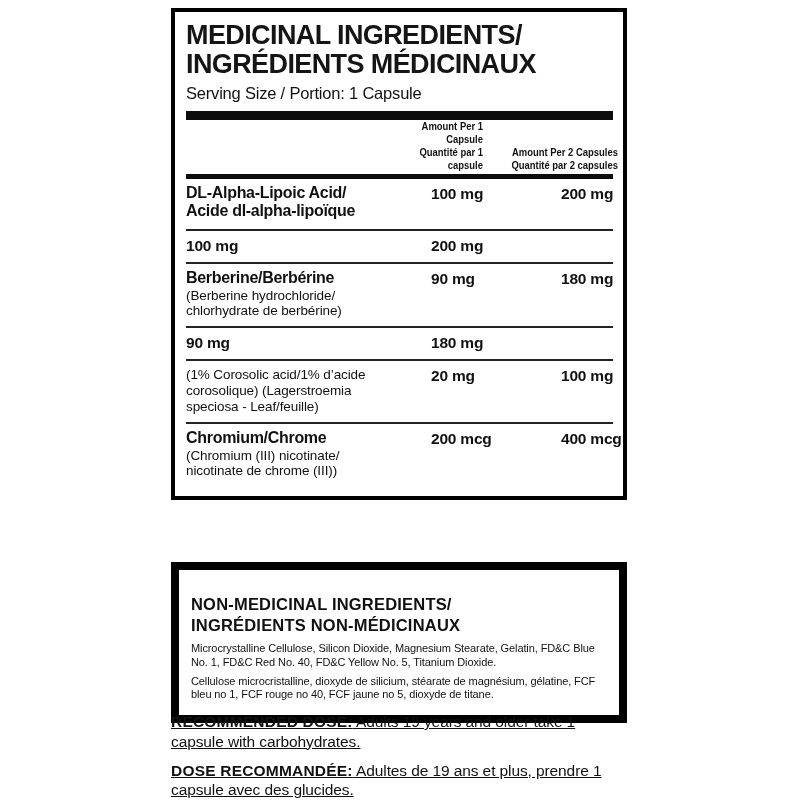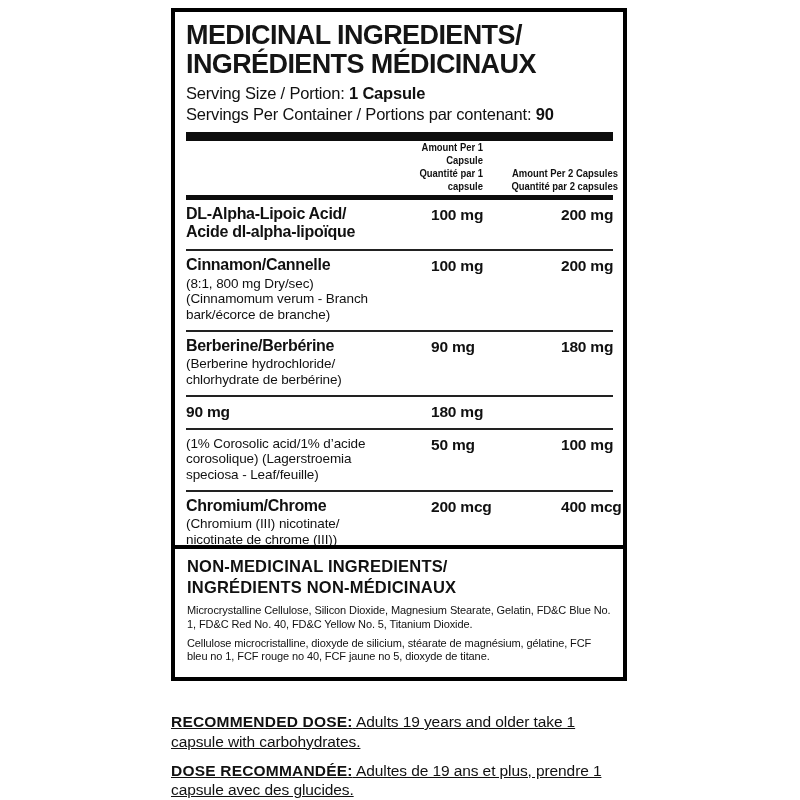--- a/index.html
+++ b/index.html
@@ -41,21 +41,21 @@
     letter-spacing: -0.6px;
     white-space: pre-line;
     color: #151515;
   }
   .serving-line {
     margin: 0;
     font-size: 16.5px;
     line-height: 1.27;
     letter-spacing: -0.2px;
   }
-  .bold { font-weight: bold; }
+  .bold { font-weight: normal; }
 
   .bar-thick {
     height: 9px;
     background: #0d0d0d;
     margin-top: 7px;
   }
   .bar-mid {
     height: 5px;
     background: #0d0d0d;
     margin-top: 3px;
@@ -109,26 +109,26 @@
     font-weight: bold;
     text-align: left;
     letter-spacing: -0.2px;
     padding-top: 1px;
   }
 
   
   .nonmed-panel {
     position: absolute;
     left: 171px;
-    top: 545px;
+    top: 562px;
     width: 456px;
     box-sizing: border-box;
-    border: 4px solid #000000;
-    background: #ffffff;
-    padding: 7px 12px 8px 12px;
+    border: 8px solid #000000;
+    background: #ffffff;
+    padding: 24px 12px 8px 12px;
   }
   .nonmed-title {
     margin: 0 0 7px 0;
     font-size: 16.5px;
     font-weight: bold;
     line-height: 1.25;
     letter-spacing: 0.2px;
     white-space: pre-line;
   }
   .nonmed-body {
@@ -161,21 +161,20 @@
 </head>
 <body>
 
 <div class="page">
 
   <section class="main-panel">
     <h1 class="panel-title">MEDICINAL INGREDIENTS/
 INGRÉDIENTS MÉDICINAUX</h1>
 
     <p class="serving-line"><span>Serving Size / Portion:</span> <span class="bold">1 Capsule</span></p>
-    <p class="serving-line"><span>Servings Per Container / Portions par contenant:</span> <span class="bold">90</span></p>
 
     <div class="bar-thick"></div>
 
     <div class="grid-cols col-headers">
       <div></div>
       <div class="colh">Amount Per 1 Capsule
 Quantité par 1 capsule</div>
       <div class="colh">Amount Per 2 Capsules
 Quantité par 2 capsules</div>
     </div>
@@ -186,25 +185,20 @@
       <div>
           <span class="iname">DL-Alpha-Lipoic Acid/
 Acide dl-alpha-lipoïque</span>
           <span class="isub"></span>
         </div>
       <div class="ival">100 mg</div>
       <div class="ival">200 mg</div>
     </div>
 
     <div class="grid-cols trow">
-      <div>
-          <span class="iname">Cinnamon/Cannelle</span>
-          <span class="isub">(8:1, 800 mg Dry/sec)
-(Cinnamomum verum - Branch bark/écorce de branche)</span>
-        </div>
       <div class="ival">100 mg</div>
       <div class="ival">200 mg</div>
     </div>
 
     <div class="grid-cols trow">
       <div>
           <span class="iname">Berberine/Berbérine</span>
           <span class="isub">(Berberine hydrochloride/
 chlorhydrate de berbérine)</span>
         </div>
@@ -214,21 +208,21 @@
 
     <div class="grid-cols trow">
       <div class="ival">90 mg</div>
       <div class="ival">180 mg</div>
     </div>
 
     <div class="grid-cols trow">
       <div>
           <span class="isub">(1% Corosolic acid/1% d’acide corosolique) (Lagerstroemia speciosa - Leaf/feuille)</span>
         </div>
-      <div class="ival">50 mg</div>
+      <div class="ival">20 mg</div>
       <div class="ival">100 mg</div>
     </div>
 
     <div class="grid-cols trow">
       <div>
           <span class="iname">Chromium/Chrome</span>
           <span class="isub">(Chromium (III) nicotinate/
 nicotinate de chrome (III))</span>
         </div>
       <div class="ival">200 mcg</div>

